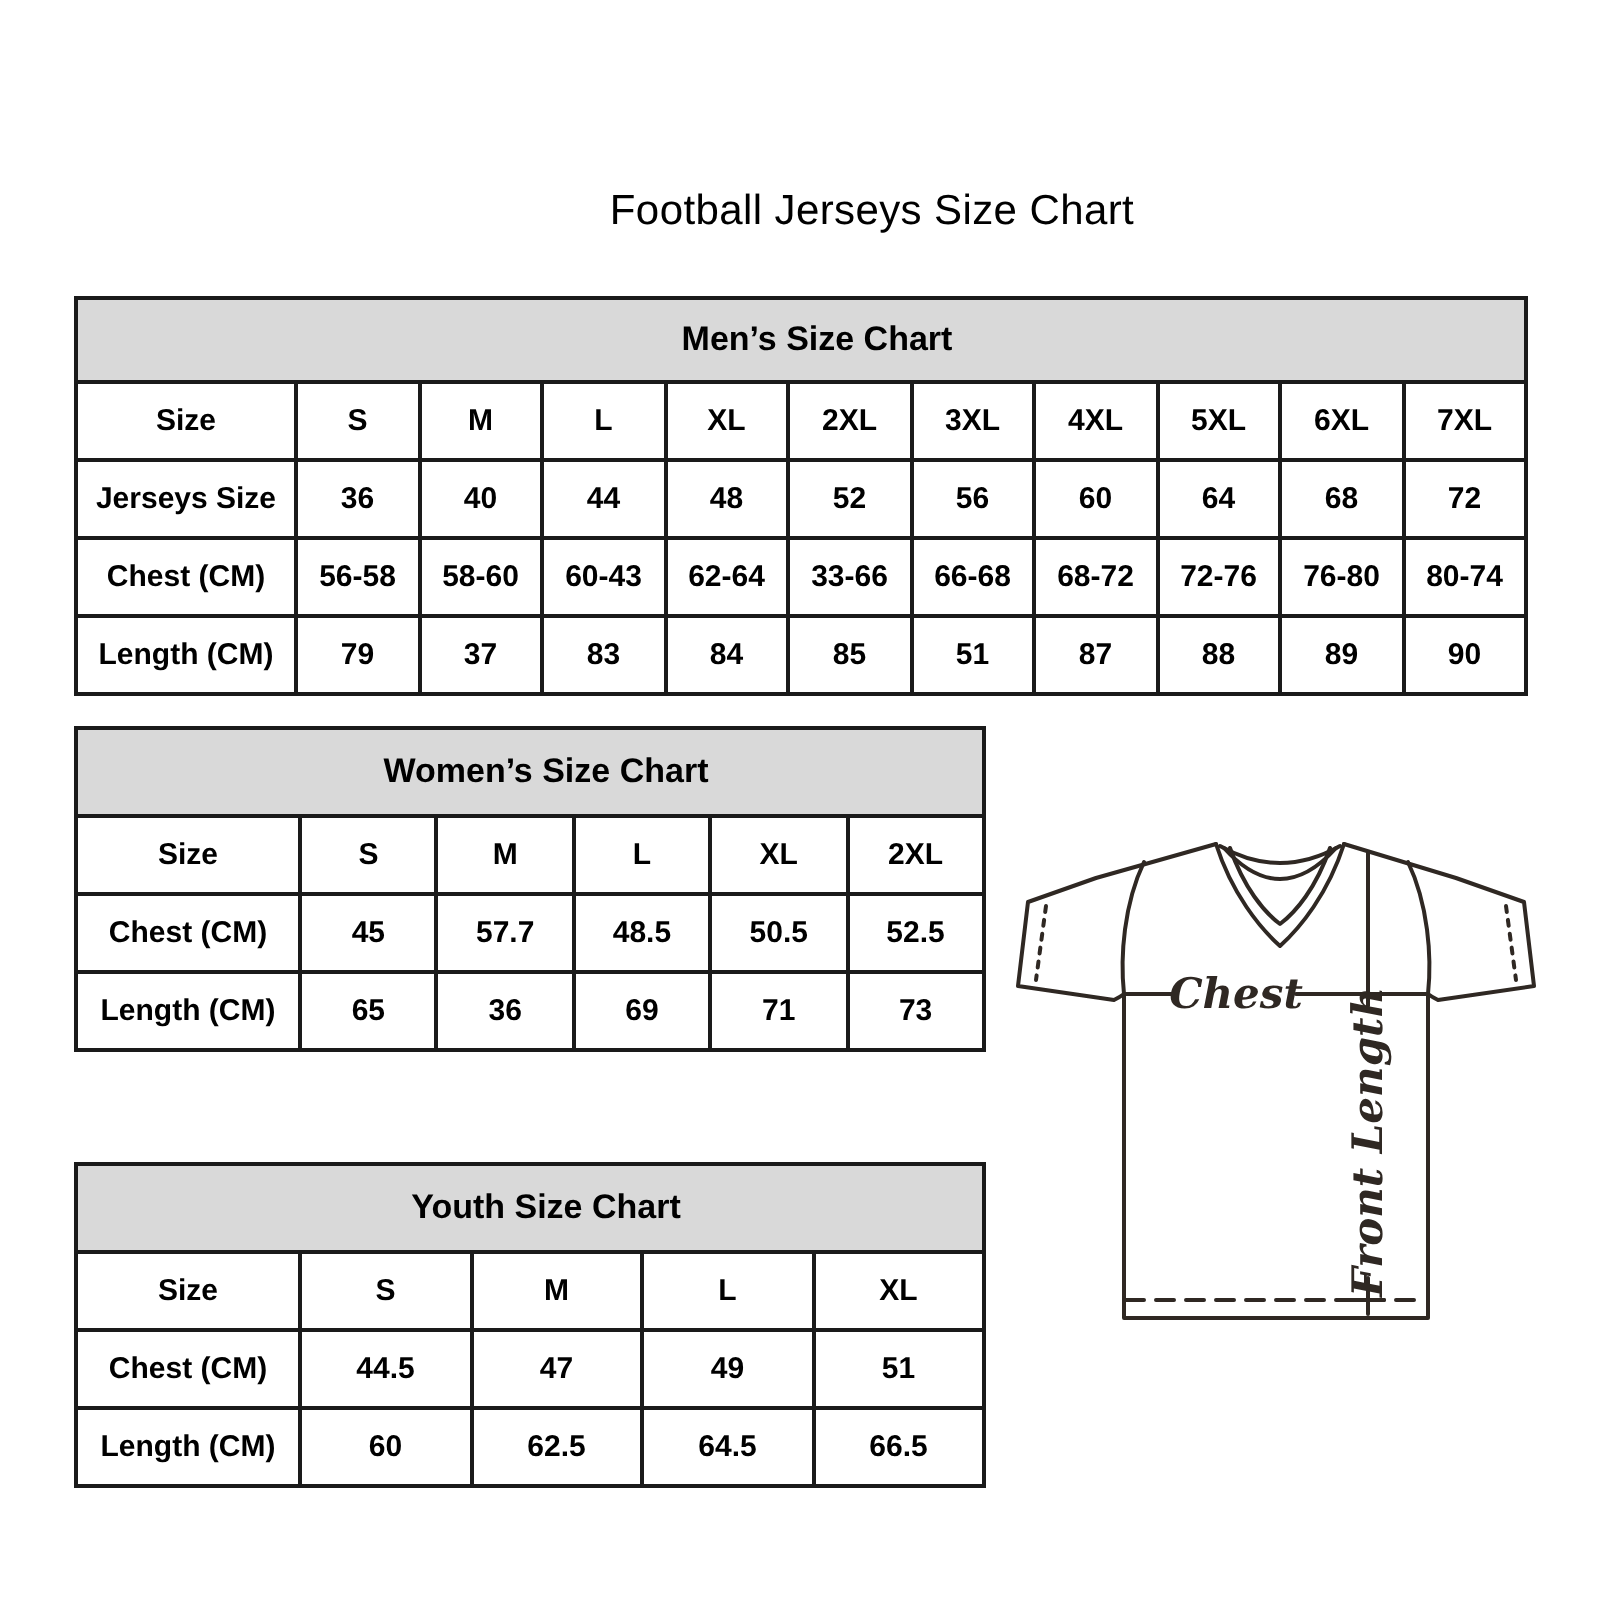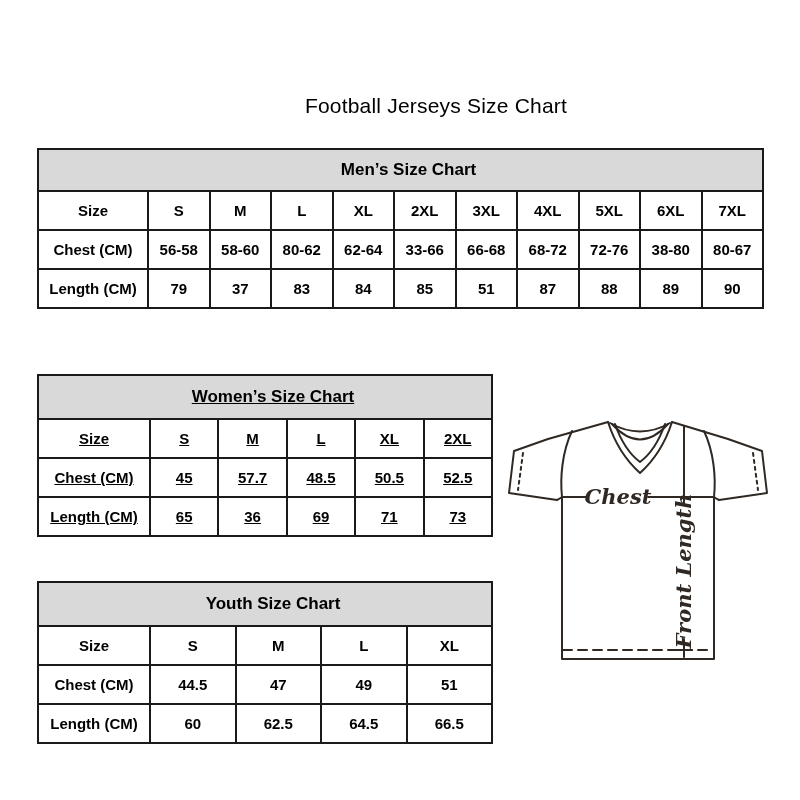--- a/index.html
+++ b/index.html
@@ -16,21 +16,21 @@
     border:2px solid var(--border,#1a1a1a);
     text-align:center;vertical-align:middle;padding:0;overflow:hidden;
   }
   .size-table th{
     background:var(--header-bg,#d9d9d9);
     height:40px;font-size:17px;font-weight:bold;padding-left:16px;
   }
   .size-table td{height:37px;font-size:15px;}
   .men{left:37px;top:148px;width:727px;}
   .men .label-col{width:110px;}
-  .women{left:37px;top:374px;width:456px;text-decoration:underline;}
+  .women{left:37px;top:363px;width:456px;}
   .youth{left:37px;top:544px;width:456px;margin-top:37px;}
   .women .label-col,.youth .label-col{width:112px;}
   .women th,.youth th{height:42px;}
   .jersey{
     position:absolute;left:500px;top:400px;width:280px;height:280px;
   }
   .jersey path,.jersey line{
     fill:none;stroke:var(--diagram-line,#2f2823);stroke-width:2;
     stroke-linejoin:round;stroke-linecap:round;
   }
@@ -66,31 +66,44 @@
           <td>L</td>
           <td>XL</td>
           <td>2XL</td>
           <td>3XL</td>
           <td>4XL</td>
           <td>5XL</td>
           <td>6XL</td>
           <td>7XL</td>
         </tr>
         <tr>
+          <td>Jerseys Size</td>
+          <td>36</td>
+          <td>40</td>
+          <td>44</td>
+          <td>48</td>
+          <td>52</td>
+          <td>56</td>
+          <td>60</td>
+          <td>64</td>
+          <td>68</td>
+          <td>72</td>
+        </tr>
+        <tr>
           <td>Chest (CM)</td>
           <td>56-58</td>
           <td>58-60</td>
-          <td>80-62</td>
+          <td>60-43</td>
           <td>62-64</td>
           <td>33-66</td>
           <td>66-68</td>
           <td>68-72</td>
           <td>72-76</td>
-          <td>38-80</td>
-          <td>80-67</td>
+          <td>76-80</td>
+          <td>80-74</td>
         </tr>
         <tr>
           <td>Length (CM)</td>
           <td>79</td>
           <td>37</td>
           <td>83</td>
           <td>84</td>
           <td>85</td>
           <td>51</td>
           <td>87</td>

